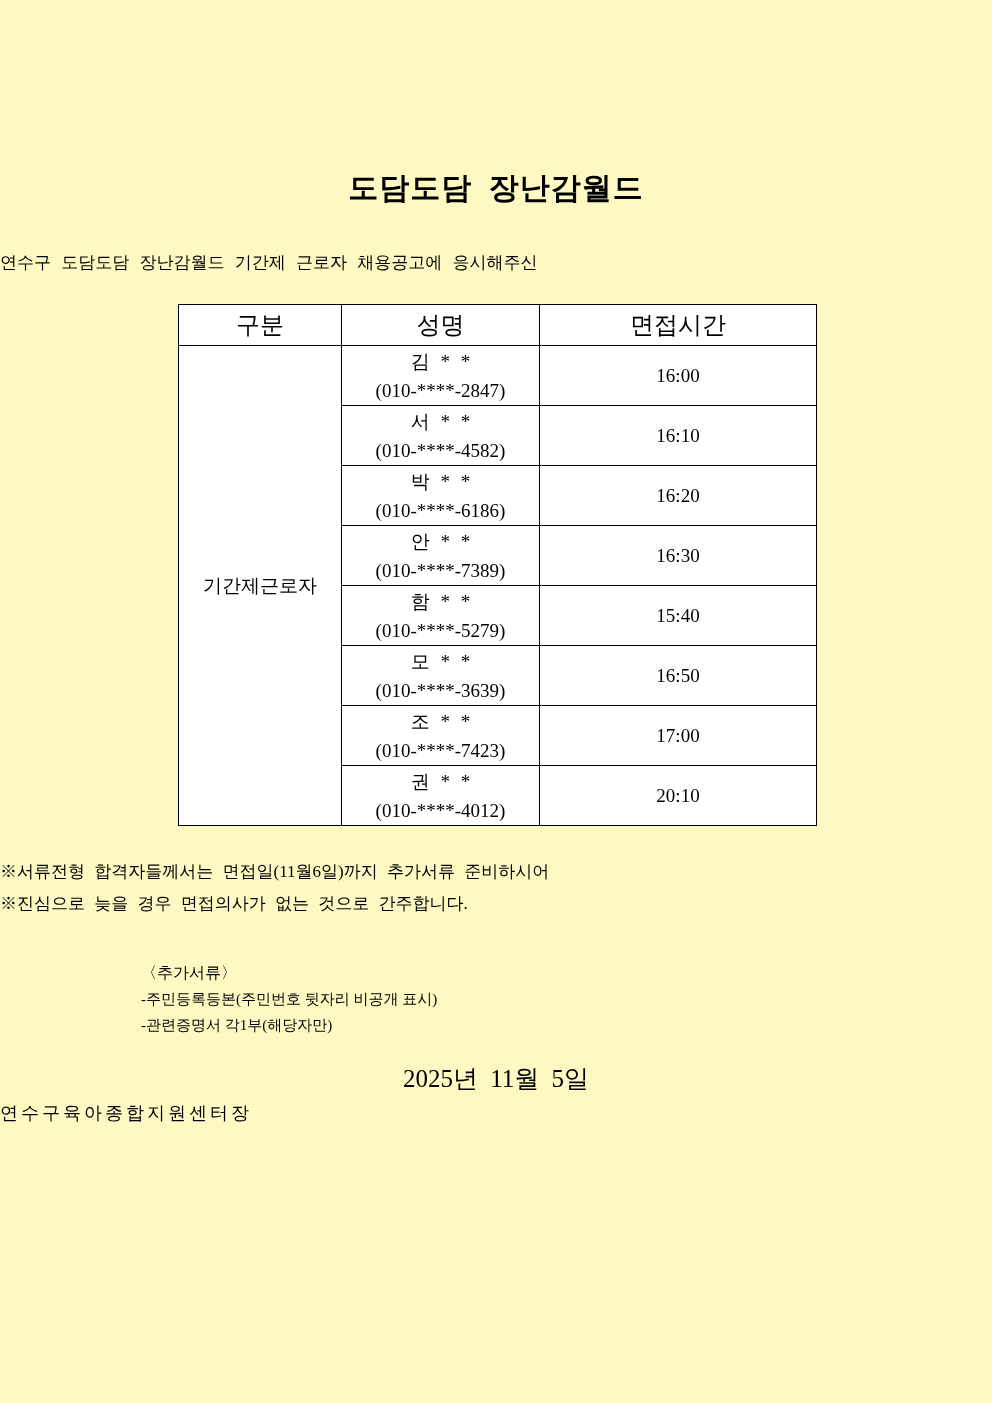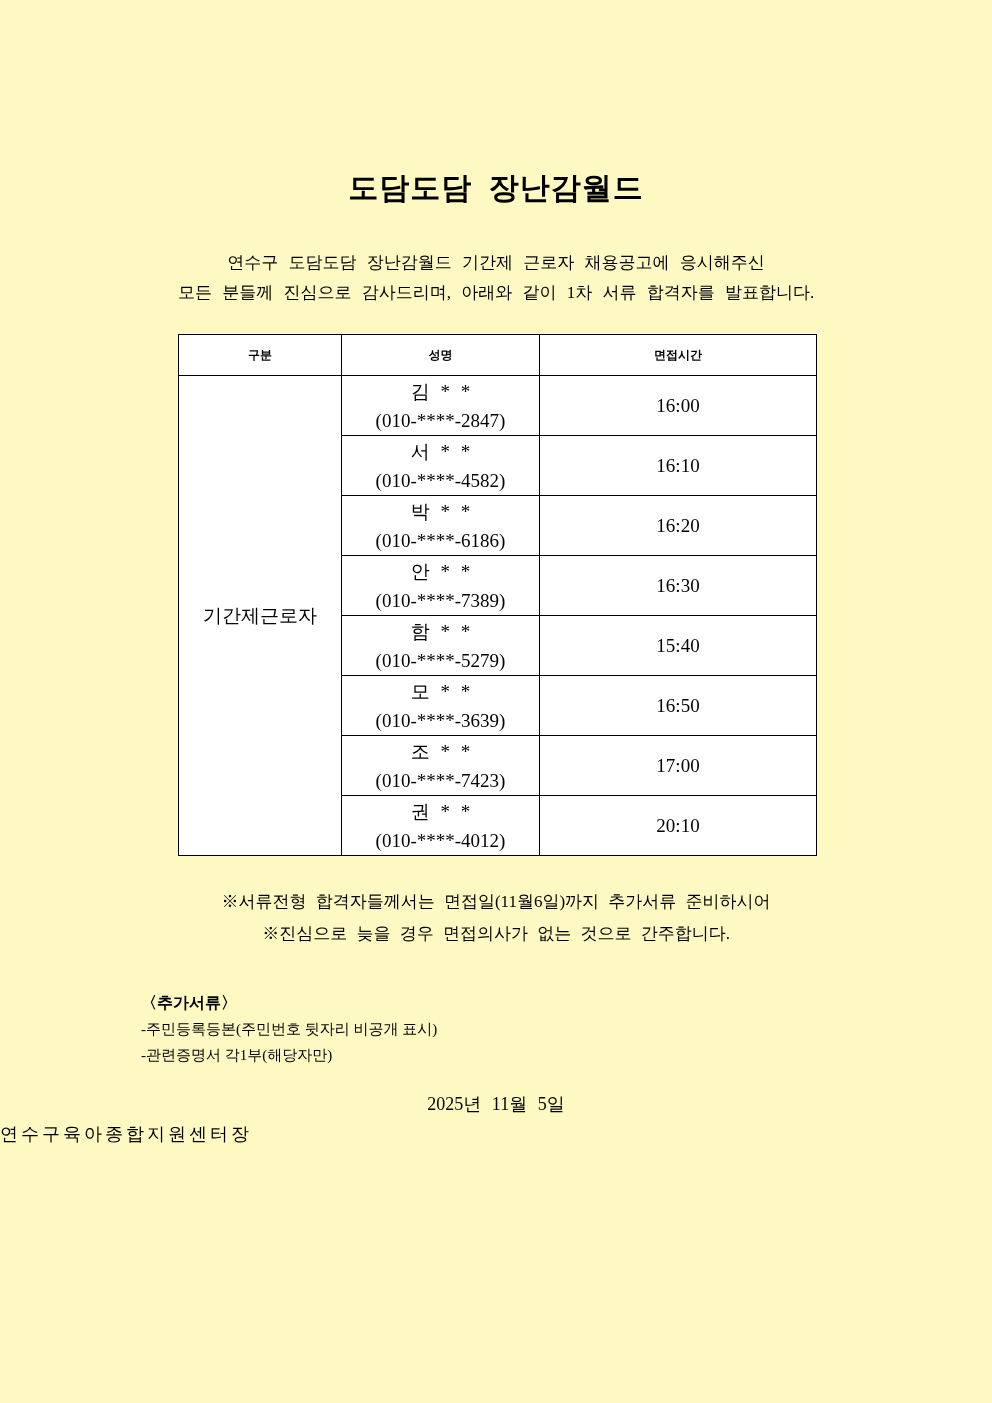--- a/index.html
+++ b/index.html
@@ -21,21 +21,20 @@
     padding-top: 163px;
     text-align: center;
     font-weight: bold;
     font-size: 30px;
     line-height: 49px;
     letter-spacing: 1px;
     word-spacing: 8px;
   }
   .intro {
     margin-top: 36px;
-    text-align: center;
     font-size: 17px;
     line-height: 30px;
     word-spacing: 6px;
   }
   table.applicants {
     margin: 26px 0 0 178px;
     border-collapse: collapse;
     width: 638px;
     table-layout: fixed;
   }
@@ -45,80 +44,79 @@
   table.applicants th,
   table.applicants td {
     border: 1.5px solid #000000;
     text-align: center;
     vertical-align: middle;
     padding: 0;
     background: #ffffff;
   }
   table.applicants th {
     height: 40px;
-    font-size: 12px;
-    font-weight: bold;
+    font-size: 24px;
+    font-weight: normal;
     word-spacing: 2px;
   }
   td.category {
     font-size: 19px;
   }
   td.person {
     height: 59px;
     font-size: 19px;
     line-height: 29px;
   }
   td.person .pname { word-spacing: 6px; }
   td.time {
     font-size: 19px;
   }
   .notes {
     margin-top: 30px;
-    text-align: center;
+    text-align: left;
     font-size: 17px;
     line-height: 32px;
     word-spacing: 5px;
   }
   .red-text {
     color: #e8251d;
   }
   .extra-docs {
     margin: 40px 0 0 141px;
     font-size: 15px;
     line-height: 26px;
   }
   .extra-docs .heading {
-    font-weight: bold;
+    font-weight: normal;
     font-size: 16px;
   }
   .date-line {
     margin-top: 24px;
     text-align: center;
-    font-size: 18px;
+    font-size: 25px;
     word-spacing: 6px;
   }
   .signature-line {
     margin-top: 6px;
     text-align: left;
     font-size: 18px;
     letter-spacing: 3px;
   }
 </style>
 </head>
 <body>
 
 <div class="page">
 
   <div class="title-block">
     <div>도담도담 장난감월드</div>
   </div>
 
   <div class="intro">
     <div>연수구 도담도담 장난감월드 기간제 근로자 채용공고에 응시해주신</div>
-    <div>모든 분들께 진심으로 감사드리며, 아래와 같이 1차 서류 합격자를 발표합니다.</div>
   </div>
 
   <table class="applicants">
     <colgroup>
         <col class="c1">
         <col class="c2">
         <col class="c3">
       </colgroup>
     <thead>
       <tr>

